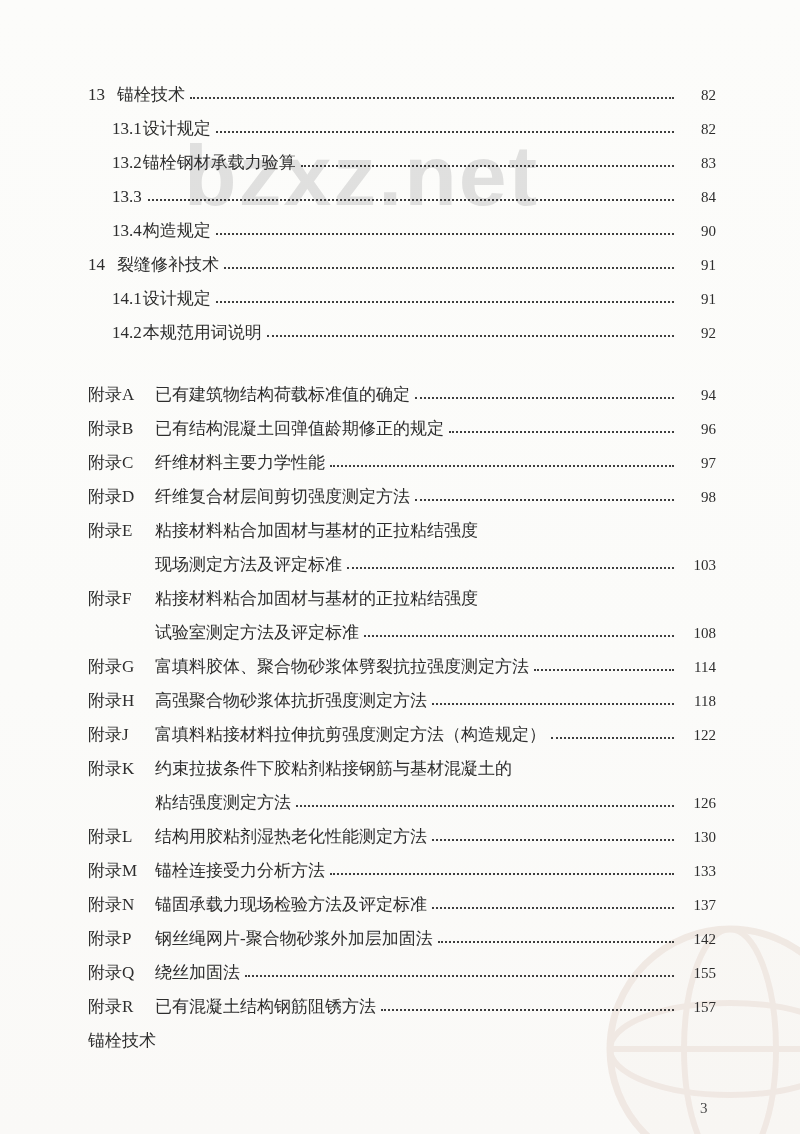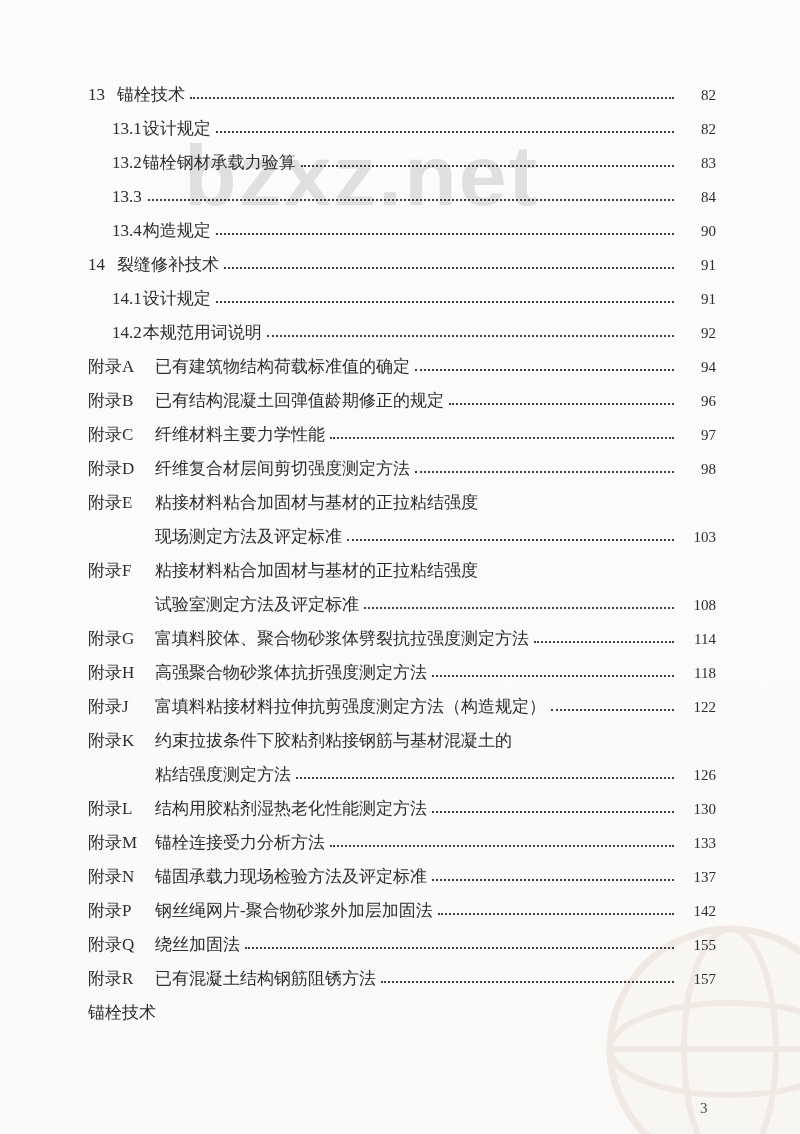--- a/index.html
+++ b/index.html
@@ -52,21 +52,21 @@
     font-size: 17px;
     line-height: 34px;
     white-space: nowrap;
   }
   .toc-line .label { flex: none; }
   .type-chapter .label { margin-right: 12px; }
   .type-sub { padding-left: 24px; }
   .type-sub .label { margin-right: 1px; }
   .type-appendix .label { width: 67px; }
   .type-continuation { padding-left: 67px; }
-  .gap-before { }
+  .gap-before { margin-top: 28px; }
   .title { flex: none; }
   .dots {
     flex: 1 1 auto;
     position: relative;
     height: 100%;
     margin: 0 6px 0 3px;
     min-width: 10px;
   }
   .dots::after {
     content: "";

